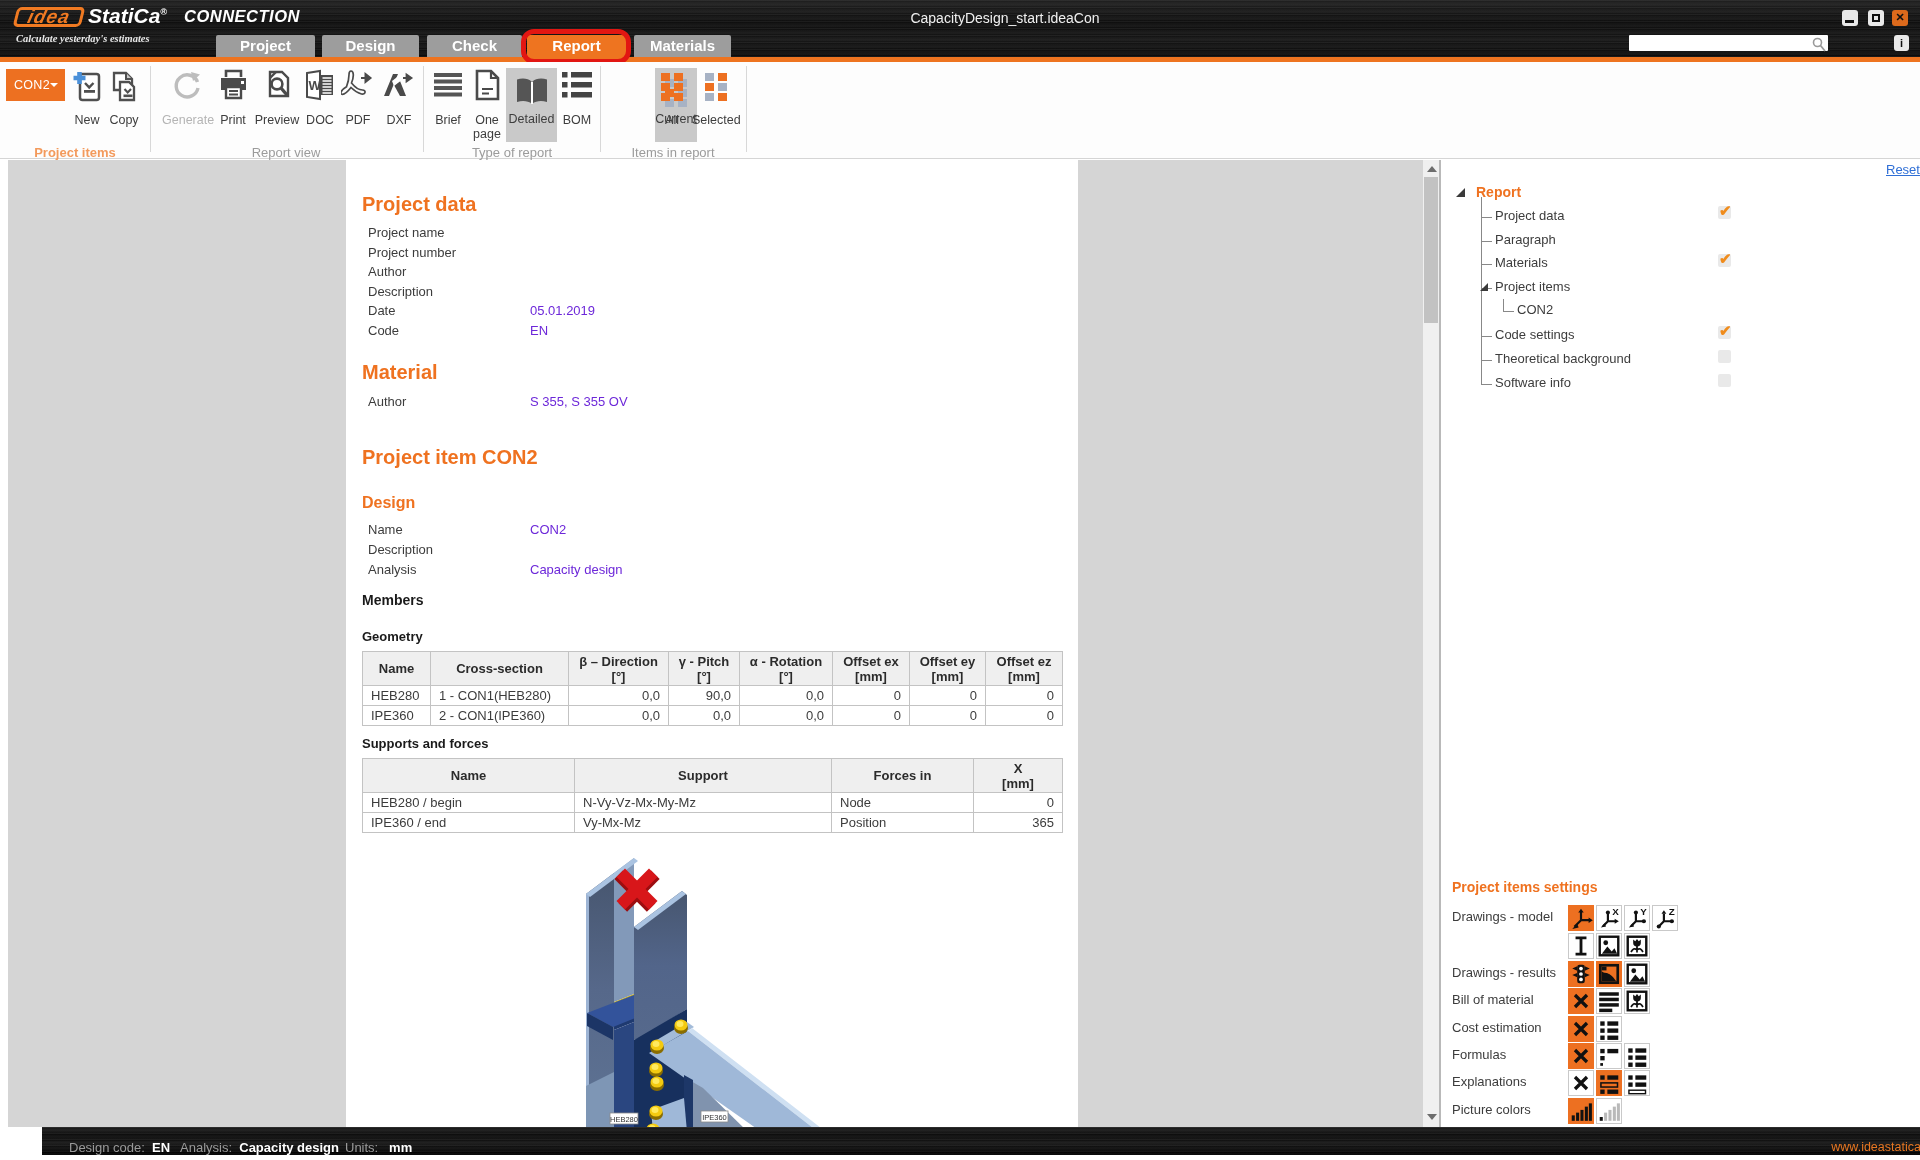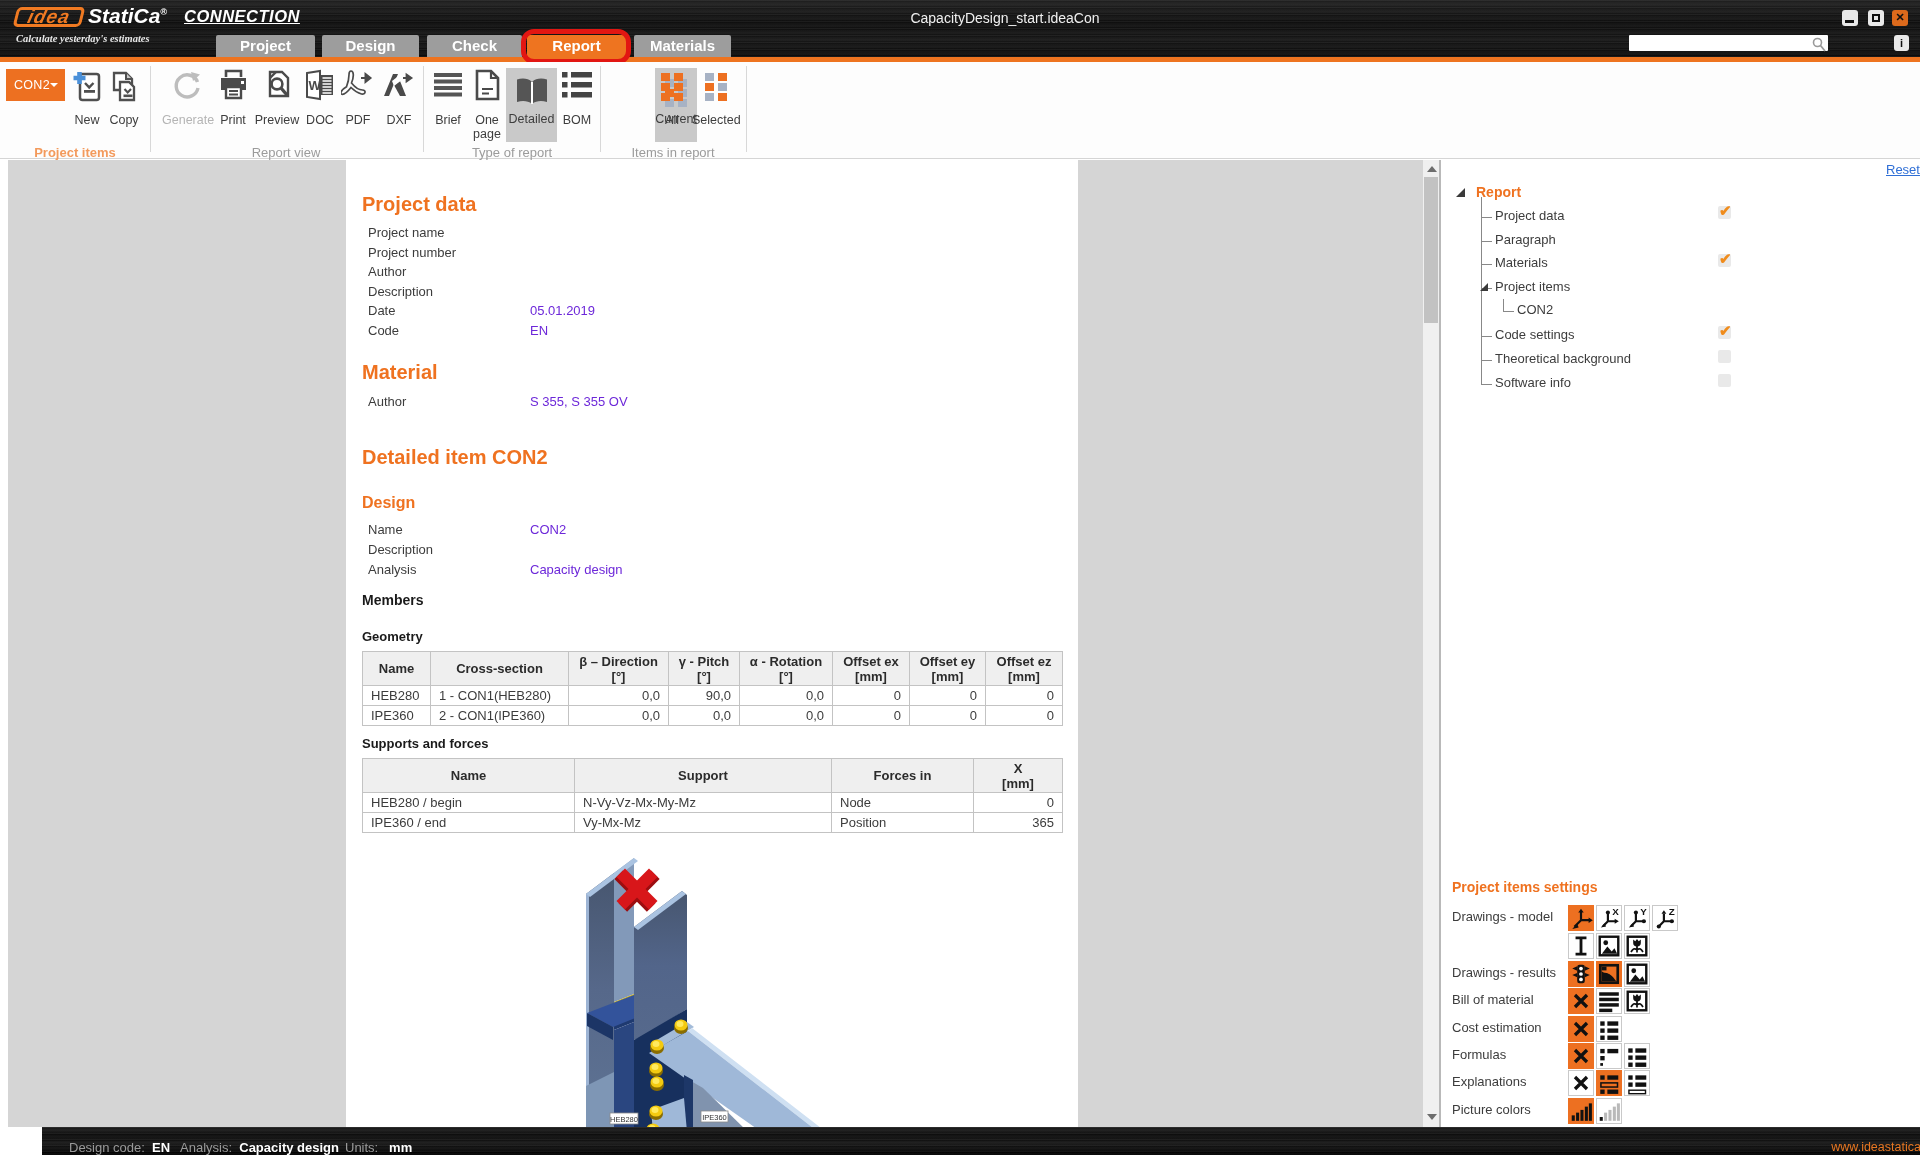--- a/index.html
+++ b/index.html
@@ -13,21 +13,21 @@
     repeating-linear-gradient(180deg, rgba(255,255,255,0.10) 0px, rgba(255,255,255,0.0) 1px, rgba(0,0,0,0.16) 2px, rgba(255,255,255,0.05) 3px, rgba(0,0,0,0.0) 4px, rgba(255,255,255,0.08) 5px, rgba(0,0,0,0.1) 6px, rgba(0,0,0,0.0) 7px),
     linear-gradient(180deg,#232323 0%, #101010 40%, #181818 70%, #0c0c0c 100%);
 }
 #orangestrip { position:absolute; left:0; top:57px; width:1920px; height:5px; background:#ee7420; }
 #logobox { position:absolute; left:15px; top:7px; width:68px; height:20px;
   border:3px solid #f07a22; border-radius:5px; transform:skewX(-14deg);
   display:flex; align-items:center; justify-content:center; }
 #logobox span { font-weight:bold; font-style:italic; font-size:19px; color:#f07a22; letter-spacing:1px; }
 #statica { position:absolute; left:88px; top:4px; color:#fff; font-size:21px; font-weight:bold; font-style:italic; }
 #statica sup { font-size:9px; }
-#connection { position:absolute; left:184px; top:7px; color:#fff; font-size:16.5px; font-weight:bold; font-style:italic; letter-spacing:0.5px;text-decoration:underline; }
+#connection { position:absolute; left:184px; top:7px; color:#fff; font-size:16.5px; font-weight:bold; font-style:italic; letter-spacing:0.5px; }
 #slogan { position:absolute; left:16px; top:33px; color:#e8e8e8; font-size:10.5px; font-style:italic; font-weight:bold; font-family:"Liberation Serif", serif; }
 #wintitle { position:absolute; left:830px; top:10px; width:350px; text-align:center; color:#f0f0f0; font-size:14px; }
 .winbtn { position:absolute; top:10px; width:16px; height:16px; border-radius:3px; background:#e9e9e9; color:#111; font-size:11px; text-align:center; line-height:15px; font-weight:bold; }
 #btnmin { left:1842px; } #btnmax { left:1868px; }
 #btnclose { left:1892px; background:#dd6a1c; }
 #searchbox { position:absolute; left:1629px; top:35px; width:199px; height:16px; background:#fff; border-radius:1px; }
 #infobtn { position:absolute; left:1894px; top:35px; width:15px; height:16px; background:#e9e9e9; border-radius:3px; color:#111; font-size:11px; font-weight:bold; text-align:center; line-height:16px; }
 
 
 .tab { position:absolute; top:35px; height:22px; background:#9d9d9d; color:#fff;
@@ -289,21 +289,21 @@
         <div class="lbl" style="left:22px; top:124px;">Description</div>
         <div class="lbl" style="left:22px; top:143px;">Date</div>
         <div class="val" style="left:184px; top:143px;">05.01.2019</div>
         <div class="lbl" style="left:22px; top:163px;">Code</div>
         <div class="val" style="left:184px; top:163px;">EN</div>
 
         <div class="h1" style="left:16px; top:201px;">Material</div>
         <div class="lbl" style="left:22px; top:234px;">Author</div>
         <div class="val" style="left:184px; top:234px;">S 355, S 355 OV</div>
 
-        <div class="h1" style="left:16px; top:286px;">Detailed item CON2</div>
+        <div class="h1" style="left:16px; top:286px;">Project item CON2</div>
 
         <div class="h2" style="left:16px; top:334px;">Design</div>
         <div class="lbl" style="left:22px; top:362px;">Name</div>
         <div class="val" style="left:184px; top:362px;">CON2</div>
         <div class="lbl" style="left:22px; top:382px;">Description</div>
         <div class="lbl" style="left:22px; top:402px;">Analysis</div>
         <div class="val" style="left:184px; top:402px;">Capacity design</div>
 
         <div class="h3" style="left:16px; top:432px;">Members</div>
         <div class="h4" style="left:16px; top:469px;">Geometry</div>

